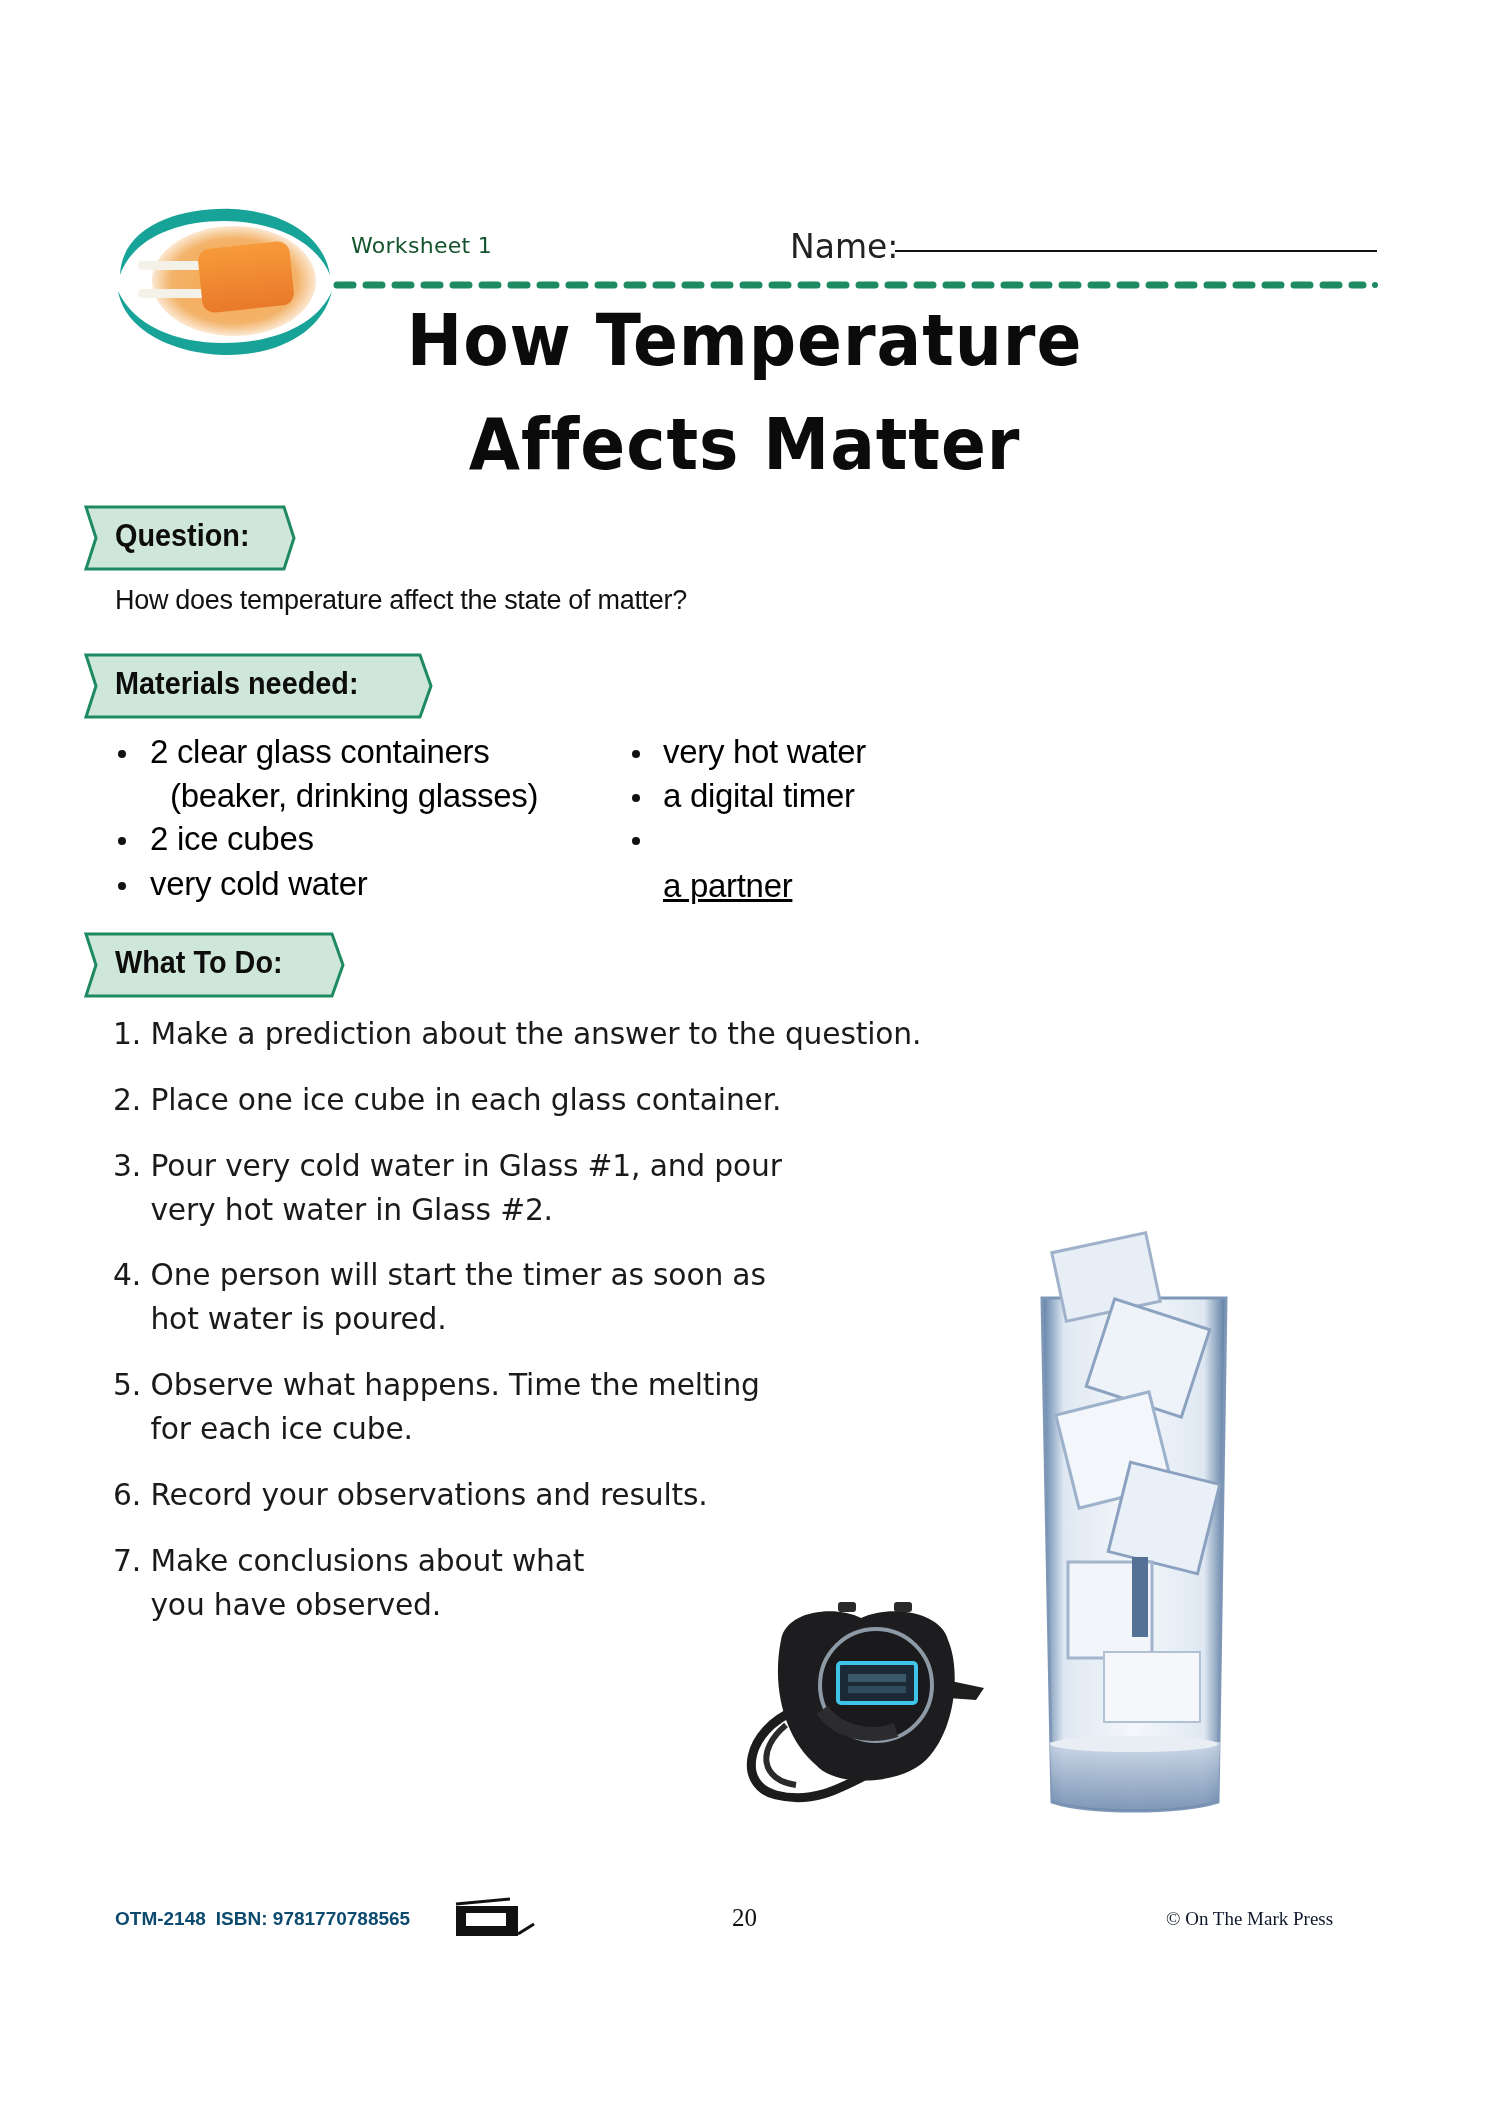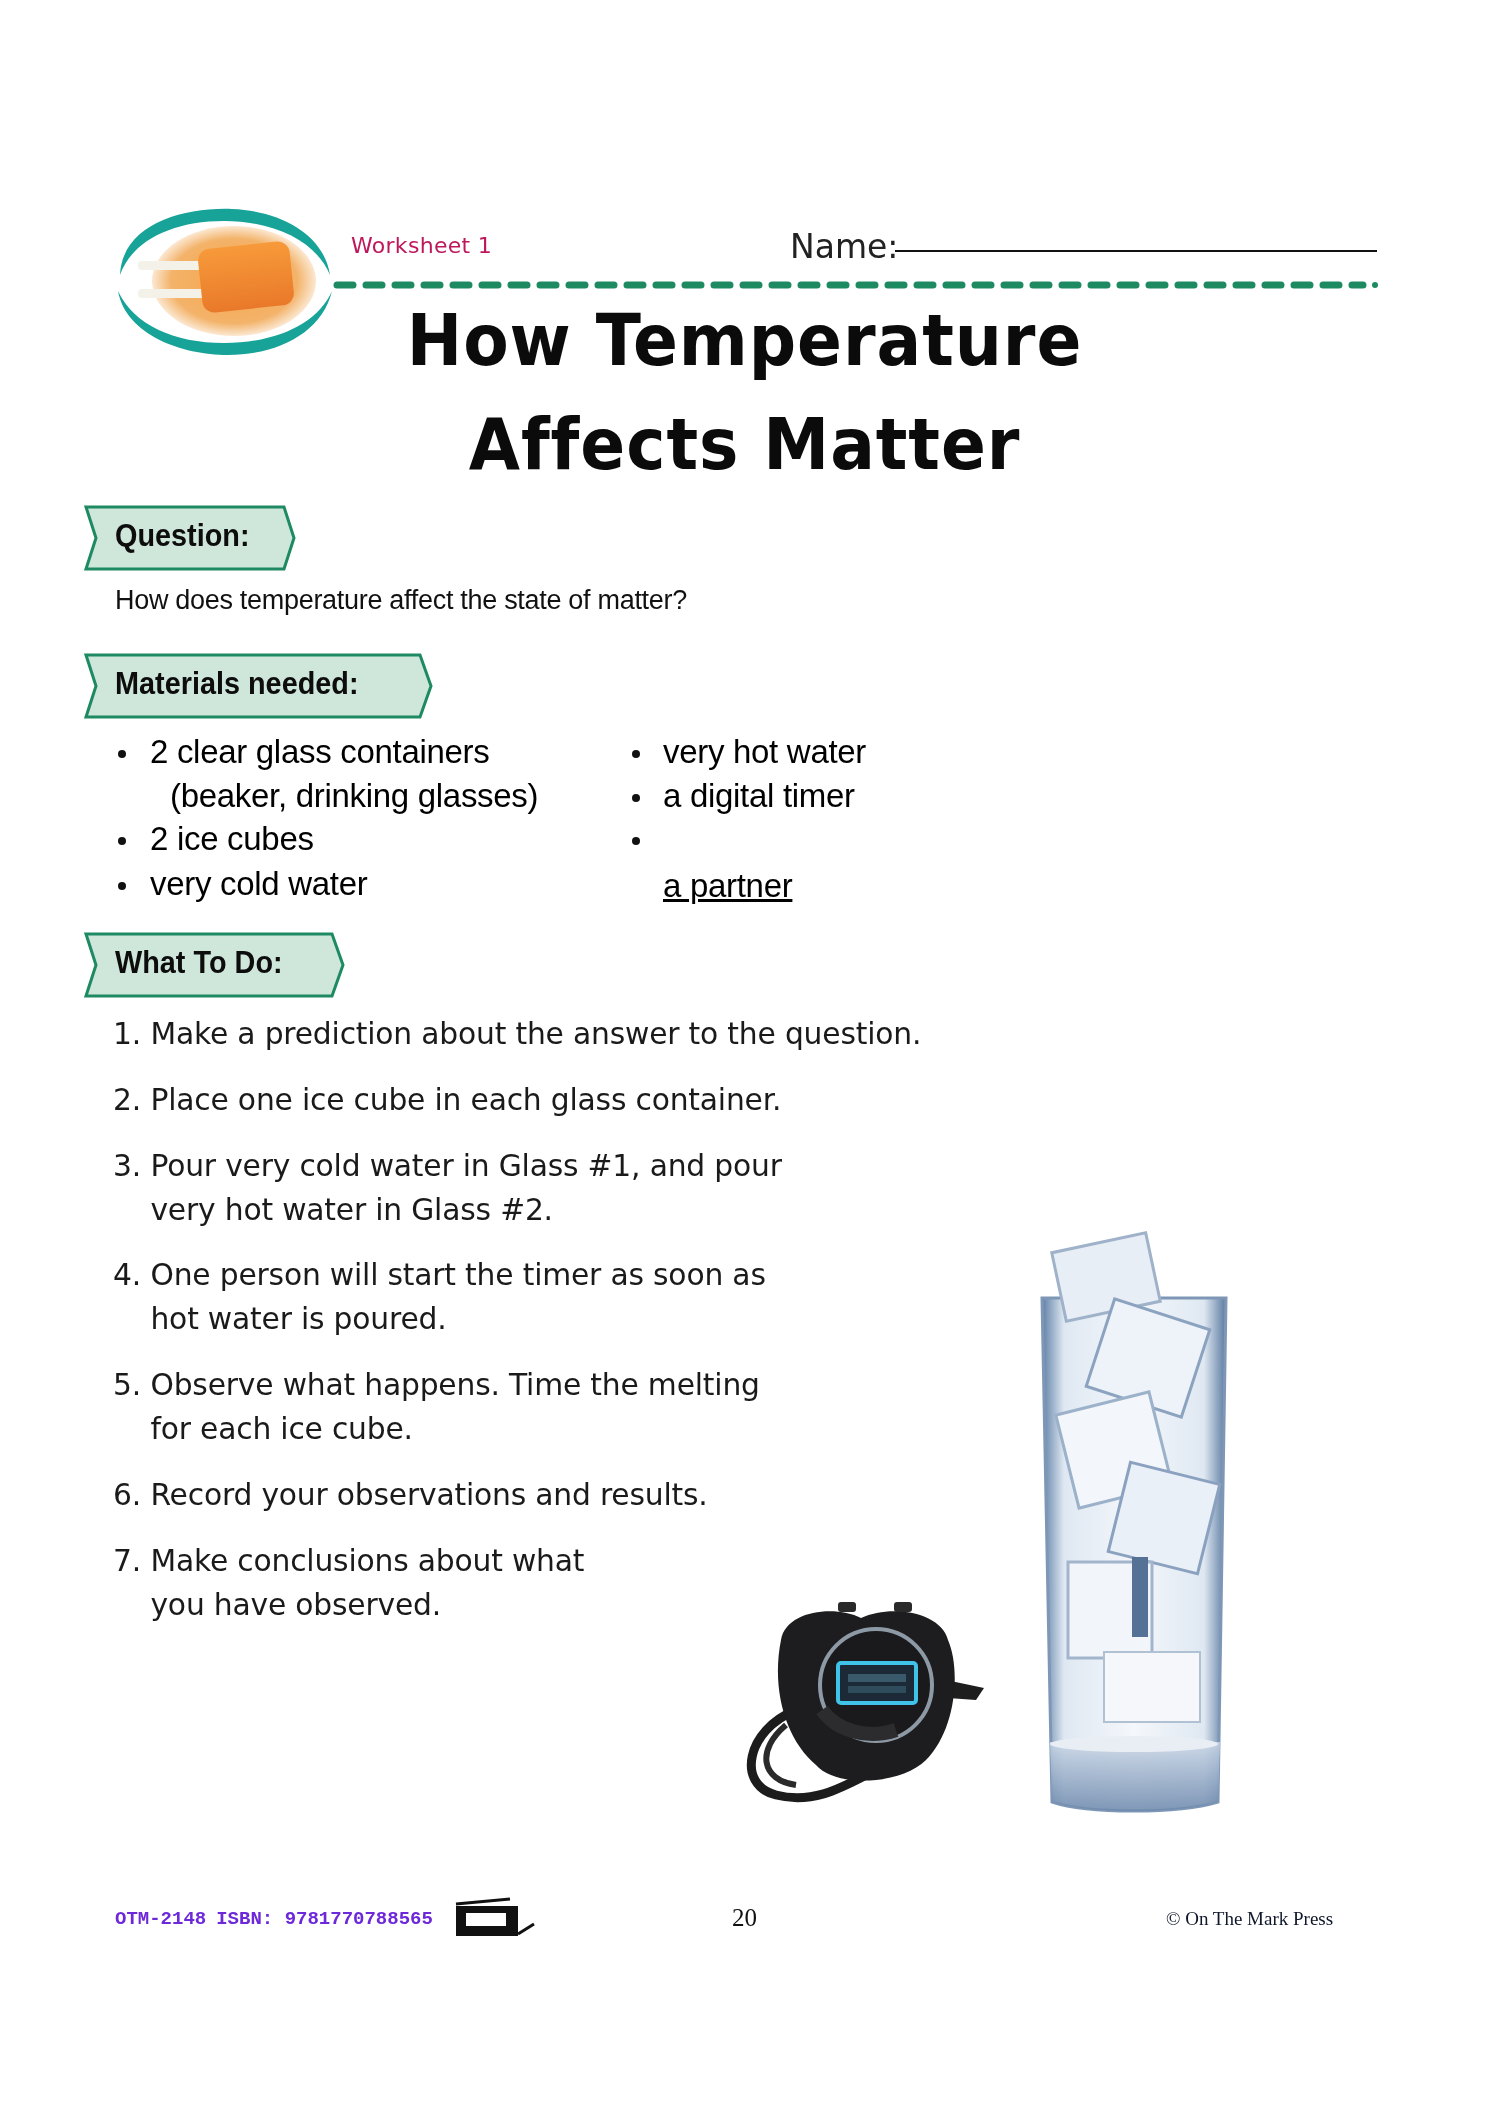--- a/index.html
+++ b/index.html
@@ -2,21 +2,21 @@
 <html><head>
 <meta charset="utf-8">
 <style>
   html, body { margin:0; padding:0; background:#ffffff; }
   body { width:1489px; height:2105px; position:relative; overflow:hidden;
          font-family:"DejaVu Sans", sans-serif; color:#111; }
   .abs { position:absolute; }
 
   
   .logo { left:112px; top:205px; width:224px; height:152px; }
-  .worksheet-label { left:351px; top:233px; font-size:22px; color:#be185d; letter-spacing:0.3px;text-align:right; }
+  .worksheet-label { left:351px; top:233px; font-size:22px; color:#14532d; letter-spacing:0.3px;text-align:right; }
   .name-label { left:790px; top:227px; font-size:33px; color:#222; }
   .name-line { left:895px; top:250px; width:482px; height:0; border-bottom:2.5px solid #111; }
   .dash-line { left:333px; top:274px; width:1046px; height:8px; }
 
   
   .title { left:0; width:1489px; text-align:center; font-family:"DejaVu Sans", sans-serif;
            font-weight:bold; font-size:72px; color:#0b0b0b; letter-spacing:1px;
            transform:scaleX(0.92); transform-origin:745px 0; }
   .title.l1 { top:298px; }
   .title.l2 { top:402px; left:0; }
@@ -41,22 +41,22 @@
           color:#1a1a1a; line-height:44px; white-space:nowrap; letter-spacing:-0.2px;
           transform:scaleX(0.96); transform-origin:0 0; }
   .step .num { display:inline-block; width:39px; }
   .step .cont { padding-left:39px; display:block; }
 
   
   .stopwatch { left:726px; top:1590px; width:265px; height:220px; }
   .glass { left:1028px; top:1222px; width:212px; height:596px; }
 
   
-  .footer-left { left:115px; top:1908px; font-family:Liberation Mono, monospace; font-weight:bold;
-                 font-size:19px; color:#6d28d9; white-space:nowrap; }
+  .footer-left { left:115px; top:1908px; font-family:Liberation Sans, sans-serif; font-weight:bold;
+                 font-size:19px; color:#0c4a6e; white-space:nowrap; }
   .footer-left span + span { margin-left:10px; }
   .copier { left:450px; top:1896px; width:86px; height:42px; }
   .page-num { left:732px; top:1904px; font-family:"Liberation Serif", serif; font-size:25px; color:#111; }
   .copyright { left:1166px; top:1908px; font-family:"Liberation Serif", serif; font-weight:normal;
                font-size:19px; color:#0f172a; white-space:nowrap; }
 </style>
 </head>
 <body>
 
 <div class="abs logo">

